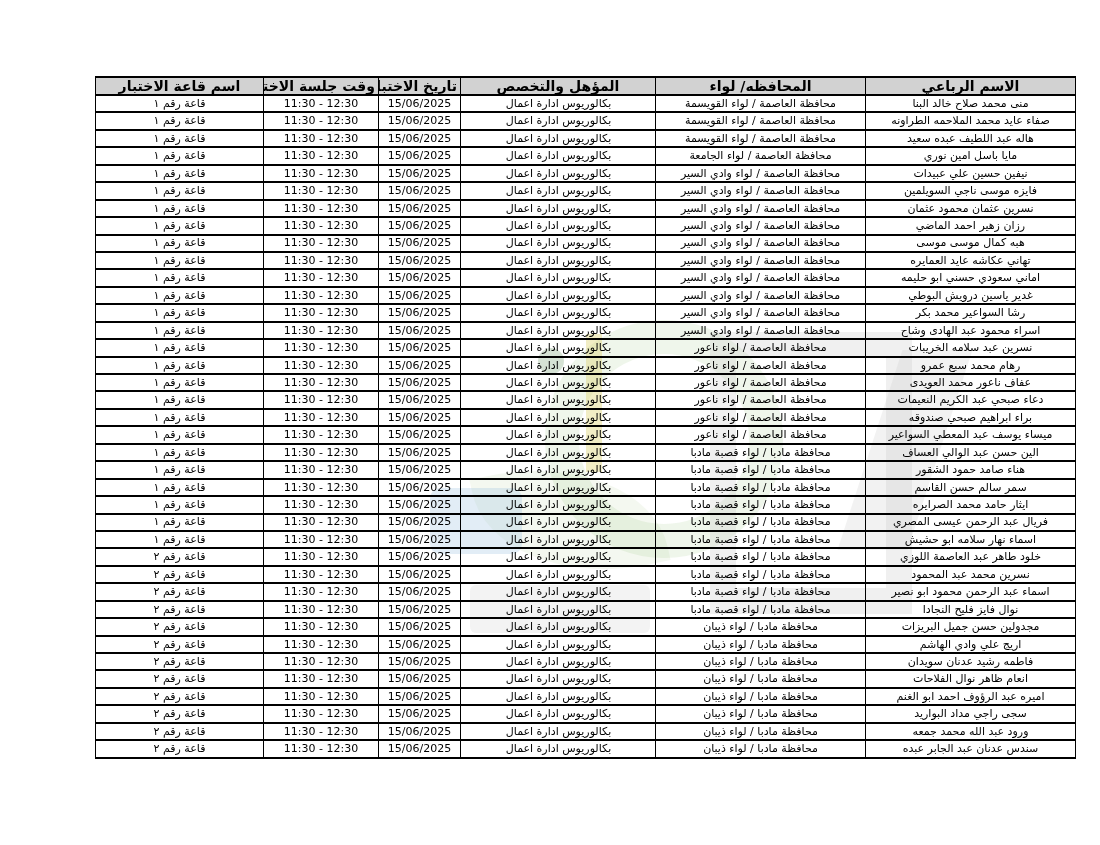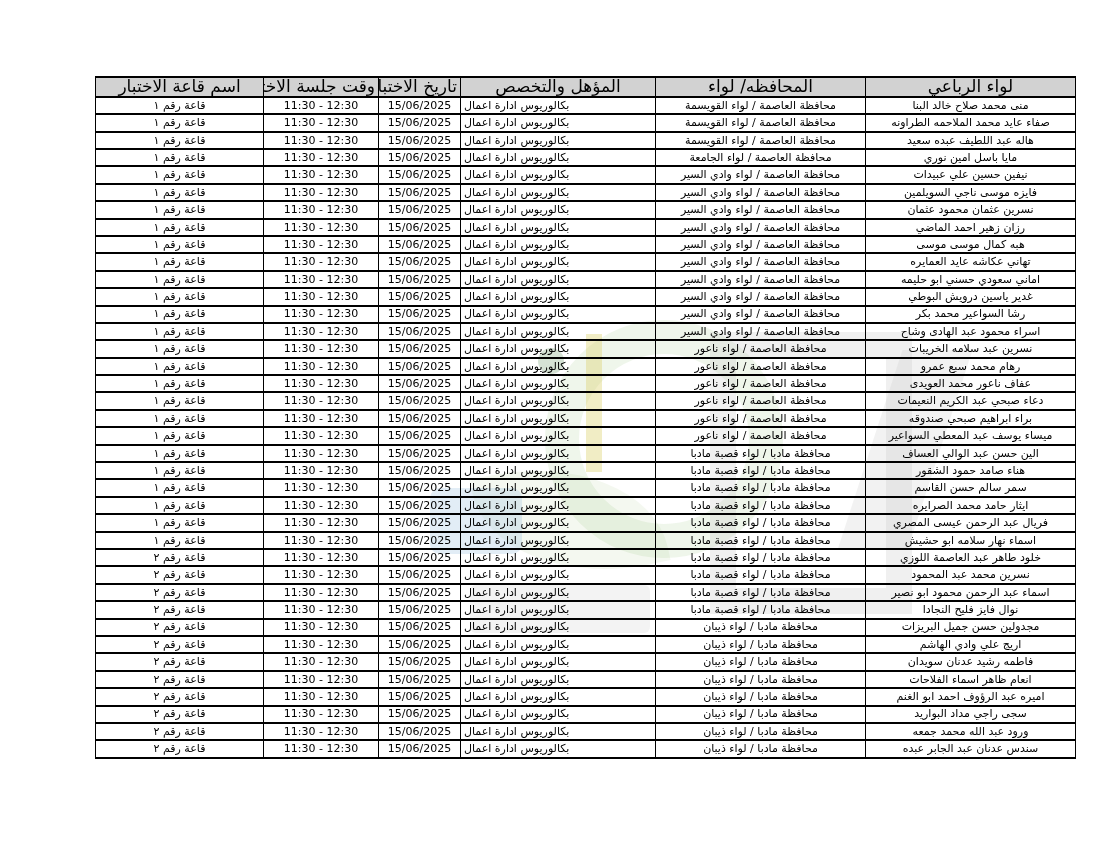--- a/index.html
+++ b/index.html
@@ -46,22 +46,22 @@
   .exam-table th, .exam-table td{
     border-left:1px solid var(--border);
     border-right:1px solid var(--border);
     border-top:2px solid var(--border);
     border-bottom:2px solid var(--border);
     font-size:11px;line-height:1.05;
     padding:0 3px;text-align:center;vertical-align:middle;
     white-space:nowrap;overflow:hidden;
   }
   .exam-table thead tr{height:18px;}
-  .exam-table thead th{background:var(--header-bg);font-weight:normal;font-size:17px;}
-  .exam-table td.col-qual{text-align:left;padding-right:2px;border-radius:7px;}
+  .exam-table thead th{background:var(--header-bg);font-weight:bold;font-size:14px;}
+  .exam-table td.col-qual{text-align:center;padding-right:2px;border-radius:7px;}
   .exam-table td.col-date, .exam-table td.col-time{direction:ltr;font-size:11px;}
 </style>
 </head>
 <body>
 
 <div class="sheet">
 
   <div class="watermark">
     <div class="wm wm-ring"></div>
     <div class="wm wm-leaf"></div>
@@ -77,21 +77,21 @@
     <colgroup>
       <col class="c-name">
         <col class="c-gov">
         <col class="c-qual">
       <col class="c-date">
         <col class="c-time">
         <col class="c-hall">
     </colgroup>
     <thead>
       <tr>
-        <th>لواء الرباعي</th>
+        <th>الاسم الرباعي</th>
         <th>المحافظه/ لواء</th>
         <th>المؤهل والتخصص</th>
         <th>تاريخ الاختبار</th>
         <th>وقت جلسة الاختبار</th>
         <th>اسم قاعة الاختبار</th>
       </tr>
     </thead>
     <tbody>
         <tr>
           <td class="col-name">منى محمد صلاح خالد البنا</td>
@@ -351,21 +351,21 @@
         </tr>
         <tr>
           <td class="col-name">فاطمه رشيد عدنان سويدان</td>
           <td class="col-gov">محافظة مادبا / لواء ذيبان</td>
           <td class="col-qual">بكالوريوس ادارة اعمال</td>
           <td class="col-date">15/06/2025</td>
           <td class="col-time">11:30 - 12:30</td>
           <td class="col-hall">قاعة رقم ٢</td>
         </tr>
         <tr>
-          <td class="col-name">انعام ظاهر اسماء الفلاحات</td>
+          <td class="col-name">انعام ظاهر نوال الفلاحات</td>
           <td class="col-gov">محافظة مادبا / لواء ذيبان</td>
           <td class="col-qual">بكالوريوس ادارة اعمال</td>
           <td class="col-date">15/06/2025</td>
           <td class="col-time">11:30 - 12:30</td>
           <td class="col-hall">قاعة رقم ٢</td>
         </tr>
         <tr>
           <td class="col-name">اميره عبد الرؤوف احمد ابو الغنم</td>
           <td class="col-gov">محافظة مادبا / لواء ذيبان</td>
           <td class="col-qual">بكالوريوس ادارة اعمال</td>

